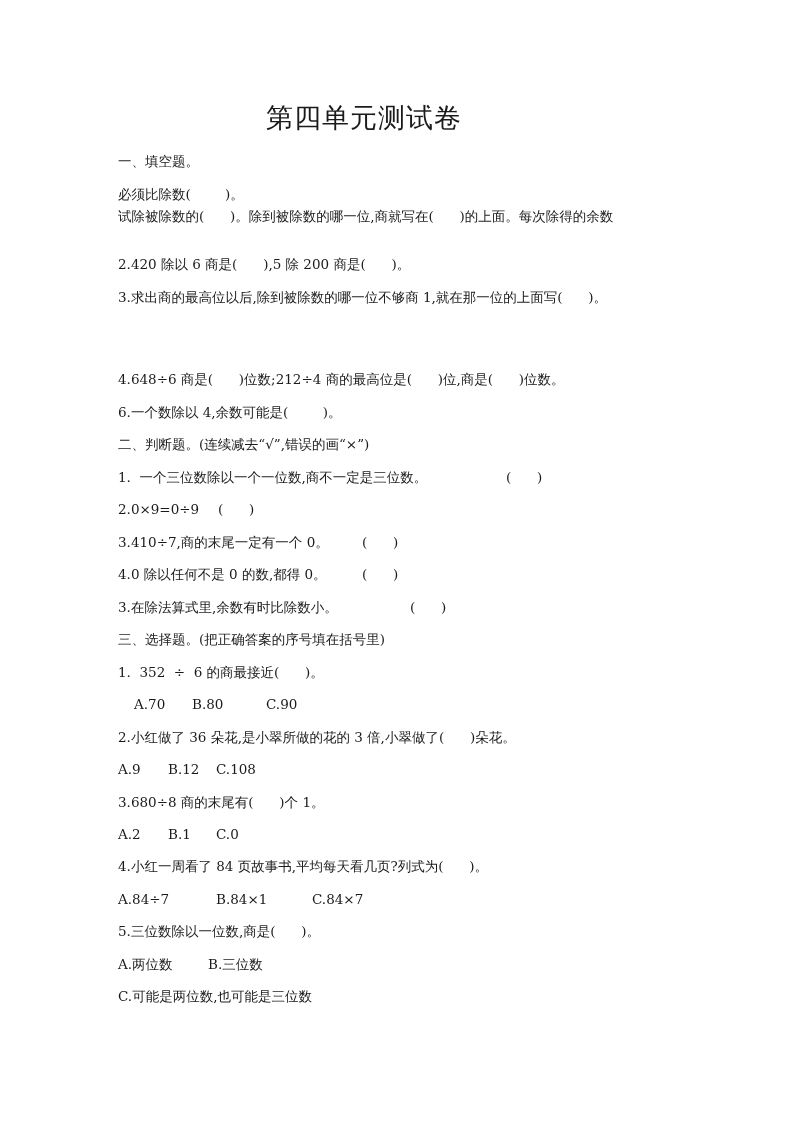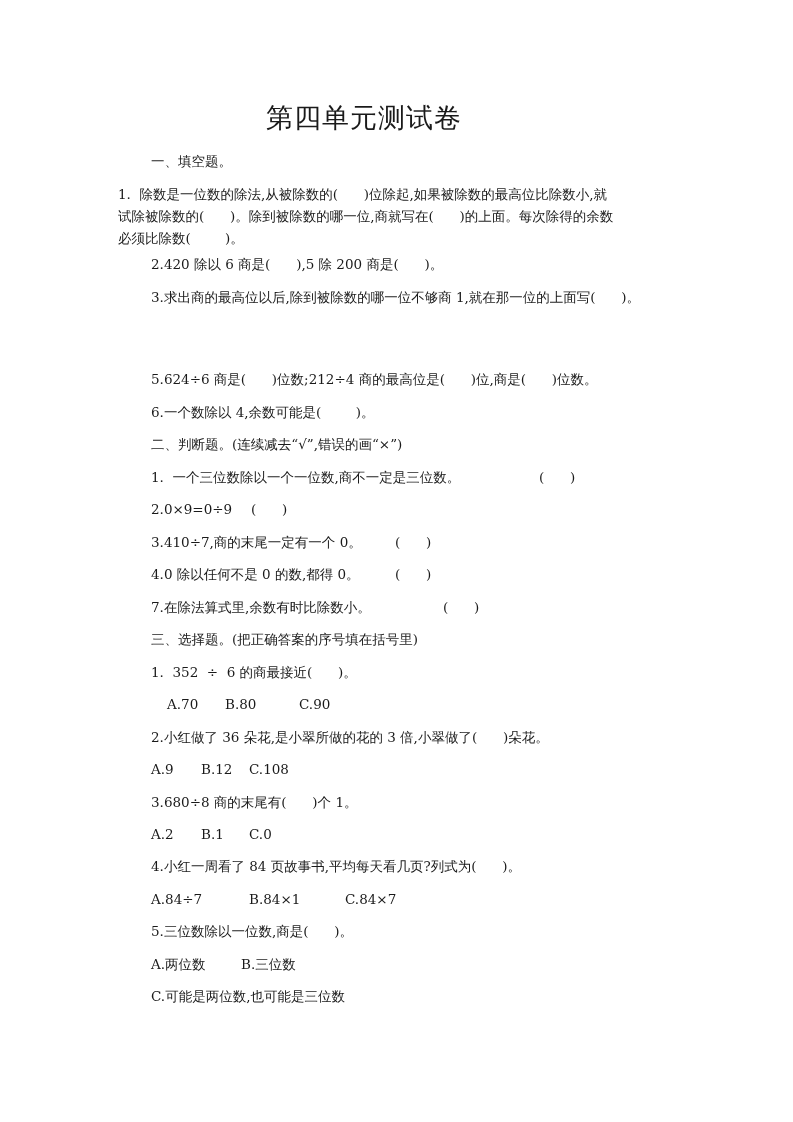--- a/index.html
+++ b/index.html
@@ -9,64 +9,62 @@
       color: #1a1a1a;
     }
     .title {
       position: absolute; left: 0; width: 728px; top: 100px;
       text-align: center; font-size: 27px; letter-spacing: 1px;
       font-family: "DejaVu Serif", "Liberation Serif", serif;
     }
     .line {
       position: absolute; left: 118px; font-size: 13.5px; line-height: 22px;
       white-space: pre;
-      margin-left: 33px;
     }
     .para {
       position: absolute; left: 118px; width: 560px; font-size: 13.5px; line-height: 22px;
     }
     .para div { white-space: pre; }
   </style>
 </head>
 <body>
 
 <div class="title">第四单元测试卷</div>
 
 <div class="line" style="top:150px">一、填空题。</div>
 
 <div class="para" style="top:183px">
-  <div>1.  除数是一位数的除法,从被除数的(      )位除起,如果被除数的最高位比除数小,就</div>
+  <div>必须比除数(        )。</div>
   <div>试除被除数的(      )。除到被除数的哪一位,商就写在(      )的上面。每次除得的余数</div>
-  <div>必须比除数(        )。</div>
 </div>
 
 <div class="line" style="top:253px">2.420 除以 6 商是(      ),5 除 200 商是(      )。</div>
 <div class="line" style="top:286px">3.求出商的最高位以后,除到被除数的哪一位不够商 1,就在那一位的上面写(      )。</div>
 
 <div class="para" style="top:319px">
 </div>
 
-<div class="line" style="top:368px">5.624÷6 商是(      )位数;212÷4 商的最高位是(      )位,商是(      )位数。</div>
+<div class="line" style="top:368px">4.648÷6 商是(      )位数;212÷4 商的最高位是(      )位,商是(      )位数。</div>
 <div class="line" style="top:401px">6.一个数除以 4,余数可能是(        )。</div>
 
 <div class="line" style="top:433px">二、判断题。(连续减去“√”,错误的画“×”)</div>
 
 <div class="line" style="top:466px">1.  一个三位数除以一个一位数,商不一定是三位数。</div>
 <div class="line" style="top:466px; left:506px">(      )</div>
 
 <div class="line" style="top:498px">2.0×9=0÷9</div>
 <div class="line" style="top:498px; left:218px">(      )</div>
 
 <div class="line" style="top:531px">3.410÷7,商的末尾一定有一个 0。</div>
 <div class="line" style="top:531px; left:362px">(      )</div>
 
 <div class="line" style="top:563px">4.0 除以任何不是 0 的数,都得 0。</div>
 <div class="line" style="top:563px; left:362px">(      )</div>
 
-<div class="line" style="top:596px">7.在除法算式里,余数有时比除数小。</div>
+<div class="line" style="top:596px">3.在除法算式里,余数有时比除数小。</div>
 <div class="line" style="top:596px; left:410px">(      )</div>
 
 <div class="line" style="top:628px">三、选择题。(把正确答案的序号填在括号里)</div>
 
 <div class="line" style="top:661px">1.  352  ÷  6 的商最接近(      )。</div>
 <div class="line" style="top:693px; left:134px">A.70</div>
 <div class="line" style="top:693px; left:192px">B.80</div>
 <div class="line" style="top:693px; left:266px">C.90</div>
 
 <div class="line" style="top:726px">2.小红做了 36 朵花,是小翠所做的花的 3 倍,小翠做了(      )朵花。</div>

